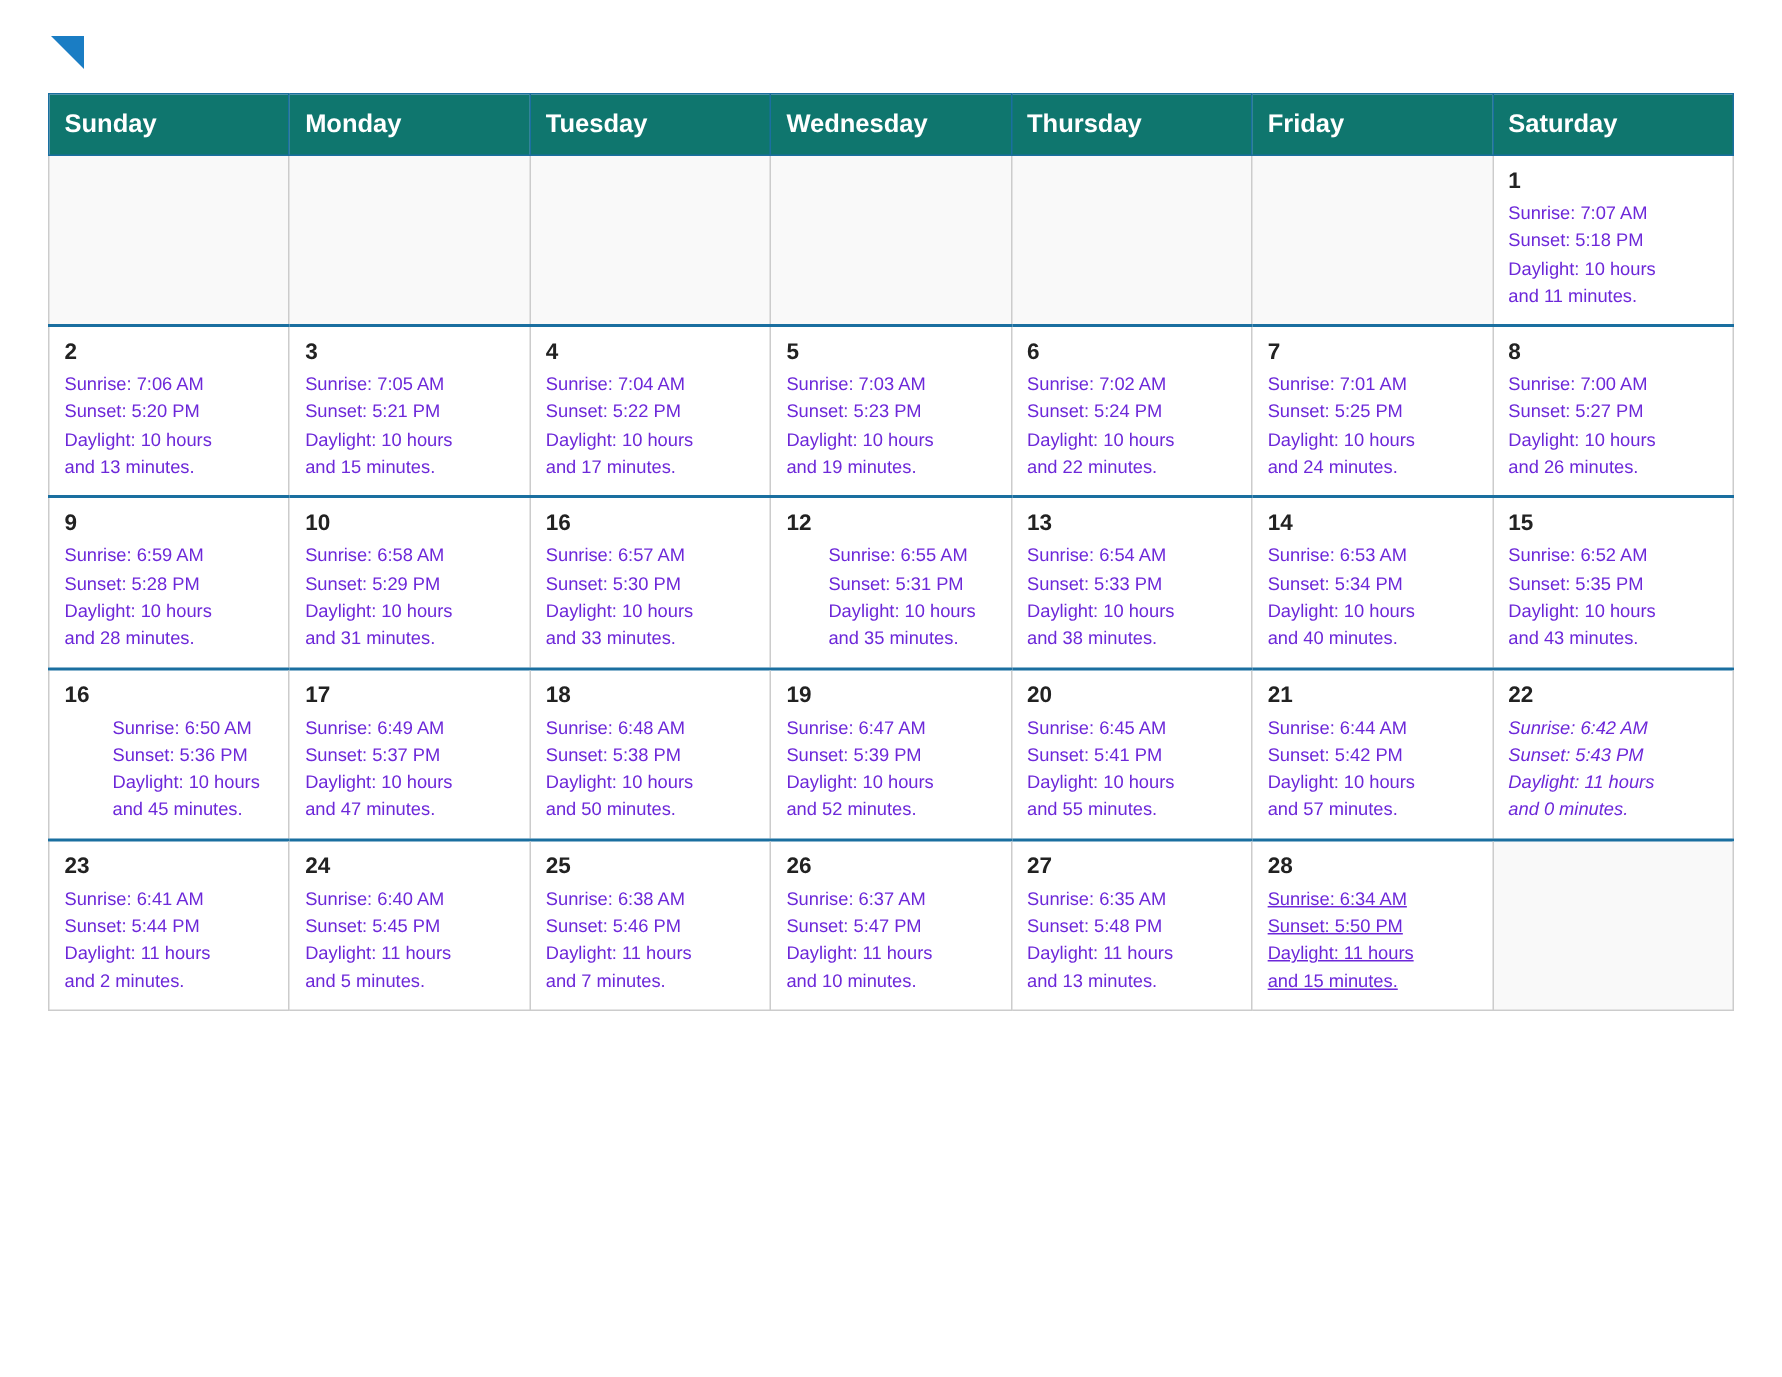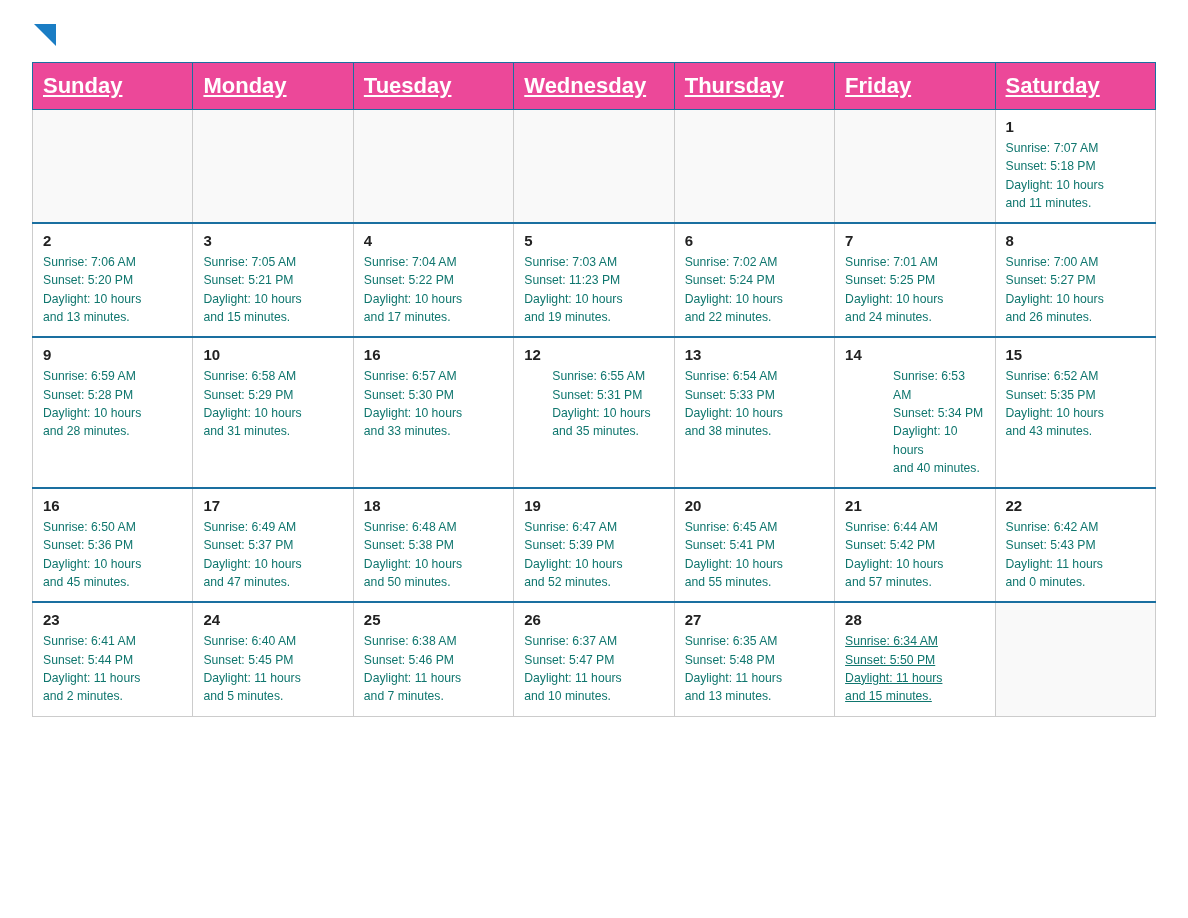--- a/index.html
+++ b/index.html
@@ -40,28 +40,27 @@
       font-size: 20px;
       color: #444;
       margin-top: 4px;
     }
     .calendar {
       width: 100%;
       border-collapse: collapse;
       border: 1px solid #bbb;
     }
     .calendar th {
-      background-color: #ec4899;
+      background-color: #0f766e;
       color: #fff;
-      font-size: 22px;
+      font-size: 17px;
       font-weight: bold;
       padding: 10px 10px;
       text-align: left;
       border: 1px solid #1a6fa0;
-      text-decoration: underline;
     }
     .calendar td {
       vertical-align: top;
       width: 14.28%;
       padding: 8px 10px 10px 10px;
       border: 1px solid #ccc;
       min-height: 110px;
       font-size: 12.5px;
       color: #333;
       background: #fff;
@@ -71,21 +70,21 @@
     }
     .day-number {
       font-size: 15px;
       font-weight: bold;
       color: #222;
       margin-bottom: 4px;
       display: block;
     }
     .day-info {
       font-size: 12.2px;
-      color: #0f766e;
+      color: #6d28d9;
       line-height: 1.5;
     }
     .row-separator td {
       border-top: 2px solid #1a6fa0;
     }
   </style>
 </head>
 <body>
 
 <div class="header">
@@ -150,21 +149,21 @@
         <td>
           <span class="day-number">4</span>
           <div class="day-info" style="white-space: pre-line;">Sunrise: 7:04 AM
 Sunset: 5:22 PM
 Daylight: 10 hours
 and 17 minutes.</div>
         </td>
         <td>
           <span class="day-number">5</span>
           <div class="day-info" style="white-space: pre-line;">Sunrise: 7:03 AM
-Sunset: 11:23 PM
+Sunset: 5:23 PM
 Daylight: 10 hours
 and 19 minutes.</div>
         </td>
         <td>
           <span class="day-number">6</span>
           <div class="day-info" style="white-space: pre-line;">Sunrise: 7:02 AM
 Sunset: 5:24 PM
 Daylight: 10 hours
 and 22 minutes.</div>
         </td>
@@ -214,37 +213,37 @@
         </td>
         <td>
           <span class="day-number">13</span>
           <div class="day-info" style="white-space: pre-line;">Sunrise: 6:54 AM
 Sunset: 5:33 PM
 Daylight: 10 hours
 and 38 minutes.</div>
         </td>
         <td>
           <span class="day-number">14</span>
-          <div class="day-info" style="white-space: pre-line; margin-left: 48px;">Sunrise: 6:53 AM
+          <div class="day-info" style="white-space: pre-line;">Sunrise: 6:53 AM
 Sunset: 5:34 PM
 Daylight: 10 hours
 and 40 minutes.</div>
         </td>
         <td>
           <span class="day-number">15</span>
           <div class="day-info" style="white-space: pre-line;">Sunrise: 6:52 AM
 Sunset: 5:35 PM
 Daylight: 10 hours
 and 43 minutes.</div>
         </td>
       </tr>
       <tr class="row-separator">
         <td>
           <span class="day-number">16</span>
-          <div class="day-info" style="white-space: pre-line;">Sunrise: 6:50 AM
+          <div class="day-info" style="white-space: pre-line; margin-left: 32px;">Sunrise: 6:50 AM
 Sunset: 5:36 PM
 Daylight: 10 hours
 and 45 minutes.</div>
         </td>
         <td>
           <span class="day-number">17</span>
           <div class="day-info" style="white-space: pre-line;">Sunrise: 6:49 AM
 Sunset: 5:37 PM
 Daylight: 10 hours
 and 47 minutes.</div>
@@ -272,21 +271,21 @@
         </td>
         <td>
           <span class="day-number">21</span>
           <div class="day-info" style="white-space: pre-line;">Sunrise: 6:44 AM
 Sunset: 5:42 PM
 Daylight: 10 hours
 and 57 minutes.</div>
         </td>
         <td>
           <span class="day-number">22</span>
-          <div class="day-info" style="white-space: pre-line;">Sunrise: 6:42 AM
+          <div class="day-info" style="white-space: pre-line; font-style: italic;">Sunrise: 6:42 AM
 Sunset: 5:43 PM
 Daylight: 11 hours
 and 0 minutes.</div>
         </td>
       </tr>
       <tr class="row-separator">
         <td>
           <span class="day-number">23</span>
           <div class="day-info" style="white-space: pre-line;">Sunrise: 6:41 AM
 Sunset: 5:44 PM

